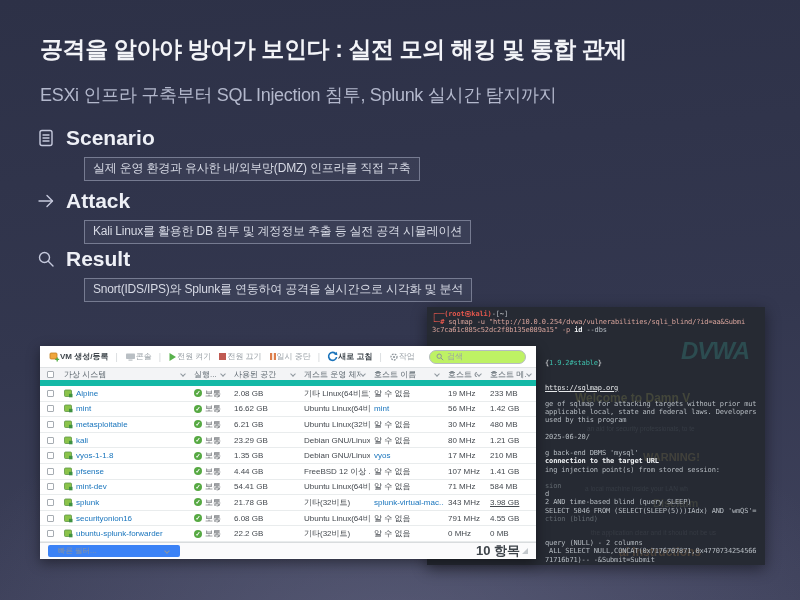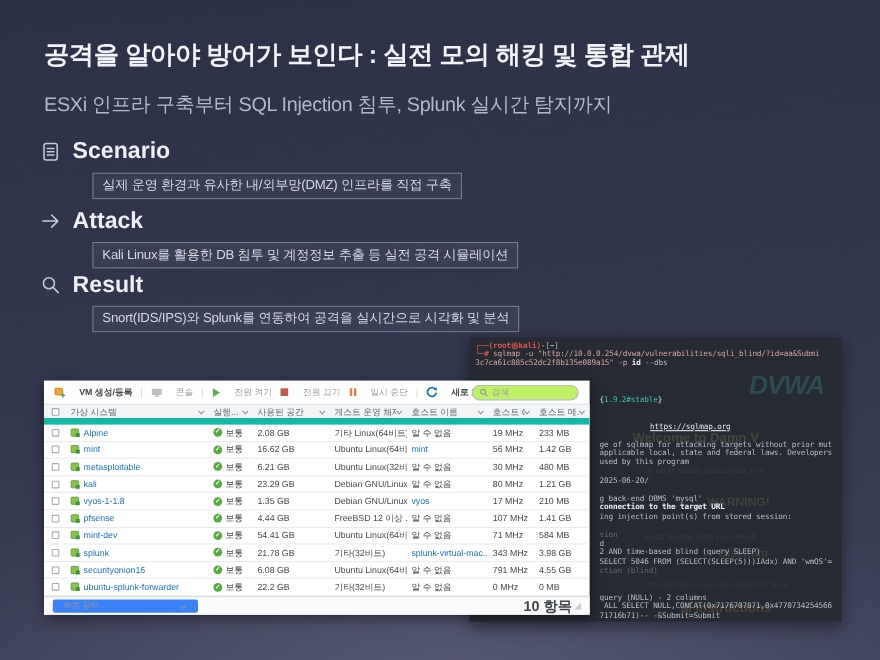--- a/index.html
+++ b/index.html
@@ -31,36 +31,36 @@
   .term-lines { position:relative; padding:3px 0 0 5px; z-index:2; }
   .tl { height:8.2px; line-height:8.2px; font-size:7px; letter-spacing:-0.15px; white-space:pre; }
   .tl.cut { padding-left:113px; }
   .t-red  { color:#e3574d; font-weight:700; }
   .t-cmd  { color:#d8a49c; }
   .t-grey { color:#b6bcc2; }
   .t-dim  { color:#646b72; }
   .t-w    { color:#e6e8ea; }
   .t-wb   { color:#f0f2f4; font-weight:700; }
   .t-teal { color:#3ec0ad; font-weight:400; }
-  .t-link { color:#e6e8ea; text-decoration:underline;margin-left:46px; }
+  .t-link { color:#e6e8ea; text-decoration:underline; }
   .wm { position:absolute; z-index:1; white-space:nowrap; font-family:"Liberation Sans",sans-serif; }
   .wm-logo    { right:16px; top:30px; font-size:24px; font-weight:800; font-style:italic; color:rgba(50,110,110,0.50); letter-spacing:-1px; }
   .wm-welcome { left:148px; top:84px;  font-size:12px; font-weight:700; color:rgba(150,150,82,0.26); }
   .wm-faint-1 { left:160px; top:118px; font-size:6.5px; color:rgba(150,158,165,0.15); }
   .wm-warning { left:216px; top:144px; font-size:11px; font-weight:700; color:rgba(162,152,90,0.22); }
   .wm-faint-2 { left:158px; top:178px; font-size:6.5px; color:rgba(150,158,165,0.15); }
   .wm-disclaim{ left:226px; top:190px; font-size:11px; font-weight:700; color:rgba(152,150,98,0.20); }
   .wm-faint-3 { left:164px; top:222px; font-size:6.5px; color:rgba(150,158,165,0.14); }
   .wm-instr   { left:192px; top:238px; font-size:12px; font-weight:700; color:rgba(172,130,80,0.28); }
   
   .vm-panel { position:absolute; left:40px; top:346px; width:496px; height:213px; z-index:2;
               background:#fff; box-shadow:0 4px 12px rgba(0,0,0,0.42); color:#4a5056; }
   .vm-toolbar { position:relative; height:21px; display:flex; align-items:center; gap:7px;
                 padding-left:9px; font-size:8px; }
-  .tb-item { display:flex; align-items:center; gap:12px; color:#9aa1a7; cursor:default; }
+  .tb-item { display:flex; align-items:center; gap:0; color:#9aa1a7; cursor:default; }
   .tb-item.en { color:#3f464c; font-weight:700; }
   .tb-sep { color:#d3d7d9; font-size:9px; }
   .vm-search { position:absolute; right:10px; top:3.5px; width:97px; height:14px;
                border:1px solid #b6bcc1; border-radius:8px; background:#bef264;
                display:flex; align-items:center; gap:3px; padding:0 6px; }
   .vm-search input { border:none; outline:none; width:100%; font-size:8px; color:#555;
                      font-family:"Liberation Sans",sans-serif; background:transparent; }
   .vm-search input::placeholder { color:#9aa1a7; }
   .vm-header { display:flex; height:19px; align-items:center; background:#f3f4f6;
                border-top:1px solid #dfe2e4; border-bottom:6px solid #14b8a6;
@@ -513,21 +513,21 @@
           </div>
           <div class="td" style="width: 70px;">
             <span>기타(32비트)</span>
           </div>
           <div class="td" style="width: 74px;">
             <span class="lnk">splunk-virtual-mac...</span>
           </div>
           <div class="td" style="width: 42px;">
             <span>343 MHz</span>
           </div>
-          <div class="td" style="width: 50px;">
+          <div class="td" style="width: 50px; text-decoration: underline;">
             <span>3.98 GB</span>
           </div>
         </div>
         <div class="tr">
           <div class="td" style="width: 20px;">
             <span class="cb"></span>
           </div>
           <div class="td" style="width: 130px;">
             <svg width="9" height="9" viewBox="0 0 9 9" style="flex:none">
               <rect x="0.5" y="1" width="7" height="6.5" rx="1" fill="#8bc34a" stroke="#5e9747" stroke-width="0.8"></rect>

